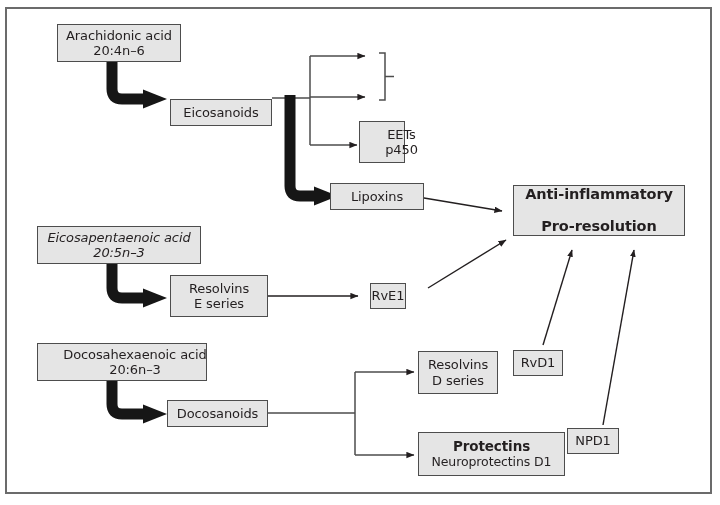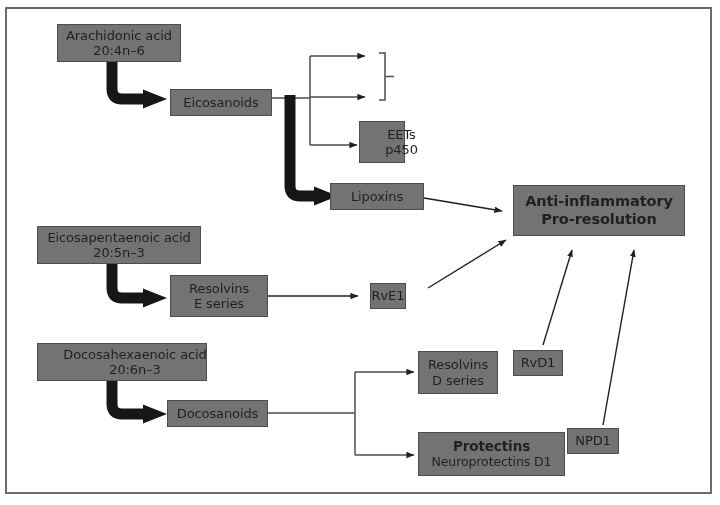--- a/index.html
+++ b/index.html
@@ -34,21 +34,21 @@
     position: absolute;
     left: 0;
     top: 0;
     width: 720px;
     height: 505px;
   }
   .node {
     position: absolute;
     box-sizing: border-box;
     border: 1.5px solid #4d4d4d;
-    background: #737373;
+    background: #e5e5e5;
     color: #231f20;
     display: flex;
     flex-direction: column;
     align-items: center;
     justify-content: center;
     text-align: center;
     line-height: 1.18;
     letter-spacing: -0.1px;
   }
   .node .ln { display: block; white-space: nowrap; }
@@ -145,40 +145,40 @@
     <g>
       <path d="M603,425 L634,250" stroke="#231f20" stroke-width="1.4" fill="none" marker-end="url(#ahs)"></path>
     </g>
   </svg>
 
   <div class="node s13" style="left:57px; top:24px; width:124px; height:38px;">
     <span class="ln">Arachidonic acid</span>
     <span class="ln">20:4n–6</span>
   </div>
 
-  <div class="node s13" style="left:170px; top:89px; width:102px; height:27px;">
+  <div class="node s13" style="left:170px; top:99px; width:102px; height:27px;">
     <span class="ln">Eicosanoids</span>
   </div>
 
 
   <div class="node s13" style="left:359px; top:121px; width:46px; height:42px;padding-left:39px;">
     <span class="ln">EETs</span>
     <span class="ln">p450</span>
   </div>
 
   <div class="node s13" style="left:330px; top:183px; width:94px; height:27px;">
     <span class="ln">Lipoxins</span>
   </div>
 
-  <div class="node s14b" style="left:513px; top:185px; width:172px; height:51px;">
+  <div class="node s14b" style="left:513px; top:185px; width:172px; height:51px;justify-content:space-between;">
     <span class="ln">Anti-inflammatory</span>
     <span class="ln">Pro-resolution</span>
   </div>
 
-  <div class="node s13" style="left:37px; top:226px; width:164px; height:38px;">
+  <div class="node s13" style="left:37px; top:226px; width:164px; height:38px;font-style:italic;">
     <span class="ln">Eicosapentaenoic acid</span>
     <span class="ln">20:5n–3</span>
   </div>
 
   <div class="node s13" style="left:170px; top:275px; width:98px; height:42px;">
     <span class="ln">Resolvins</span>
     <span class="ln">E series</span>
   </div>
 
   <div class="node s13" style="left:370px; top:283px; width:36px; height:26px;">

